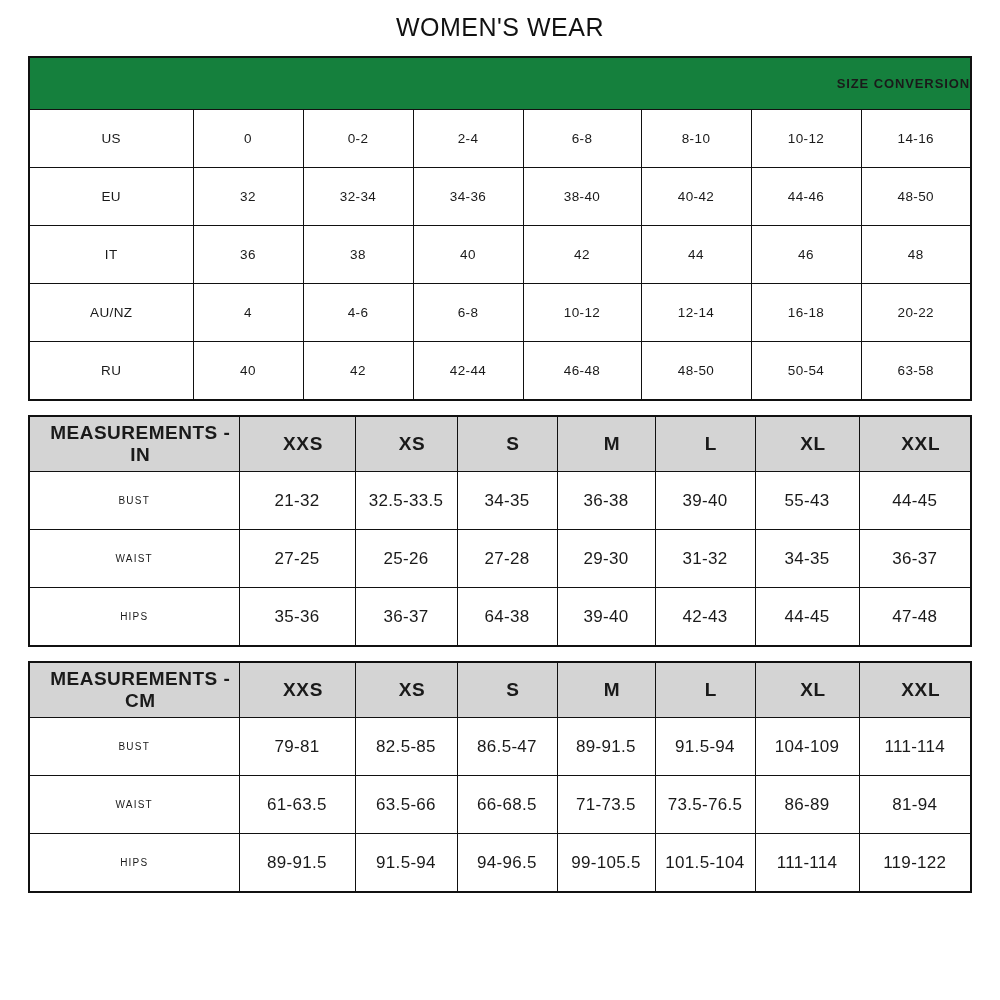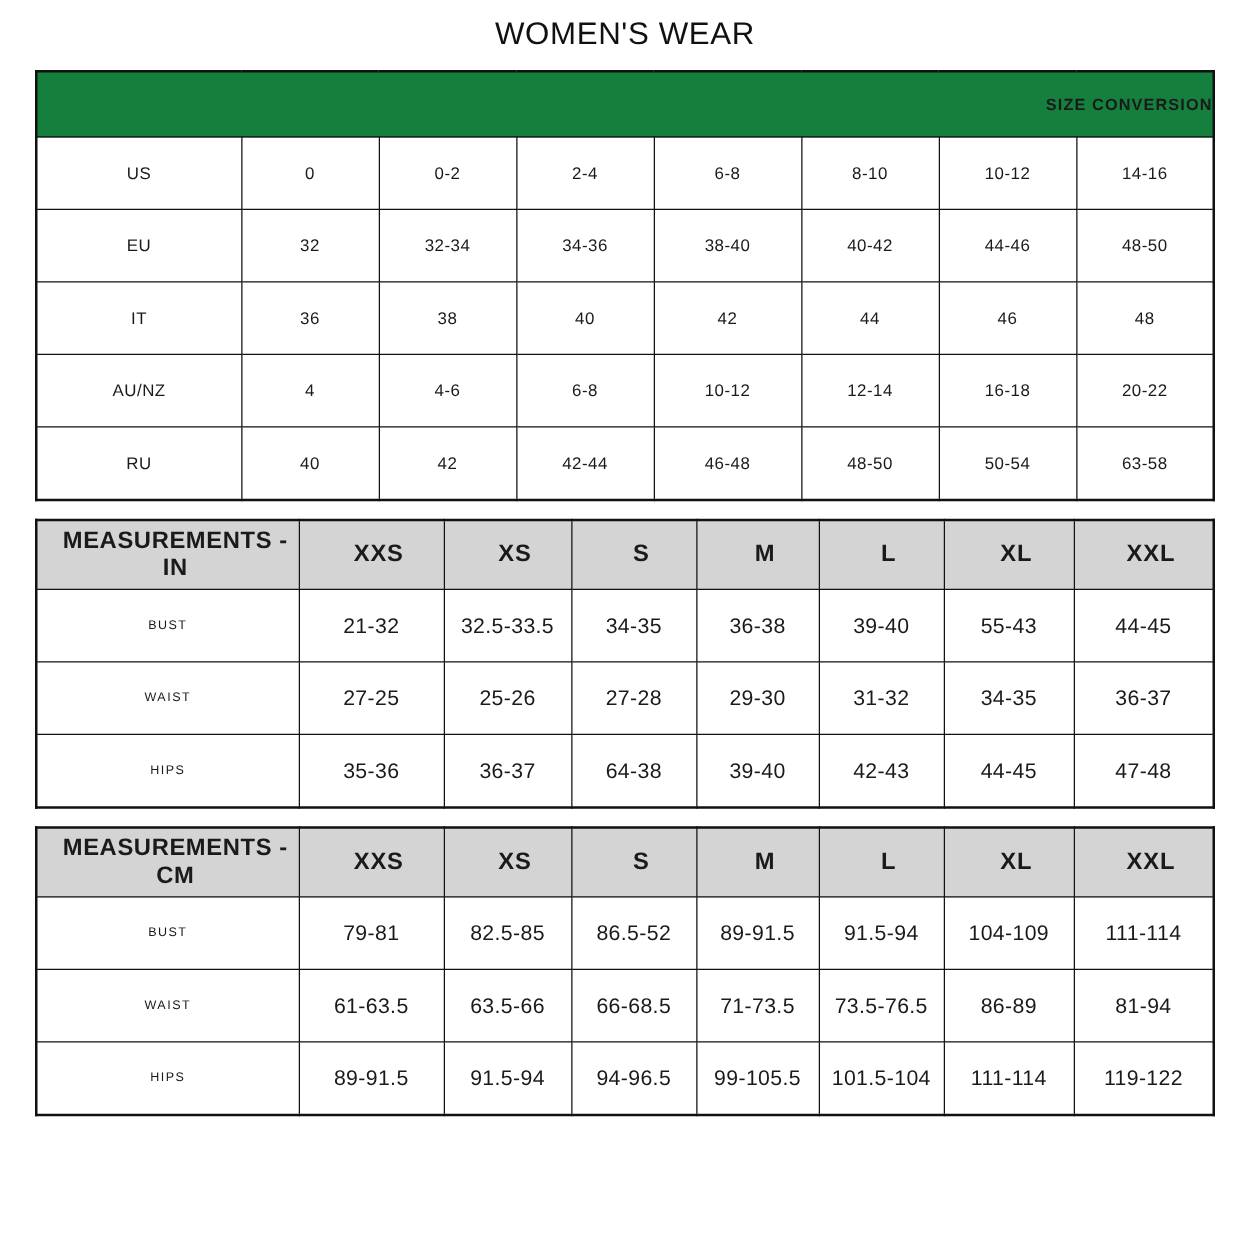--- a/index.html
+++ b/index.html
@@ -264,21 +264,21 @@
         <td>L</td>
         <td>XL</td>
         <td>XXL</td>
       </tr>
     </thead>
     <tbody>
       <tr>
         <td class="rowlabel">BUST</td>
         <td>79-81</td>
         <td>82.5-85</td>
-        <td>86.5-52</td>
+        <td>86.5-47</td>
         <td>89-91.5</td>
         <td>91.5-94</td>
         <td>104-109</td>
         <td>111-114</td>
       </tr>
       <tr>
         <td class="rowlabel">WAIST</td>
         <td>61-63.5</td>
         <td>63.5-66</td>
         <td>66-68.5</td>

